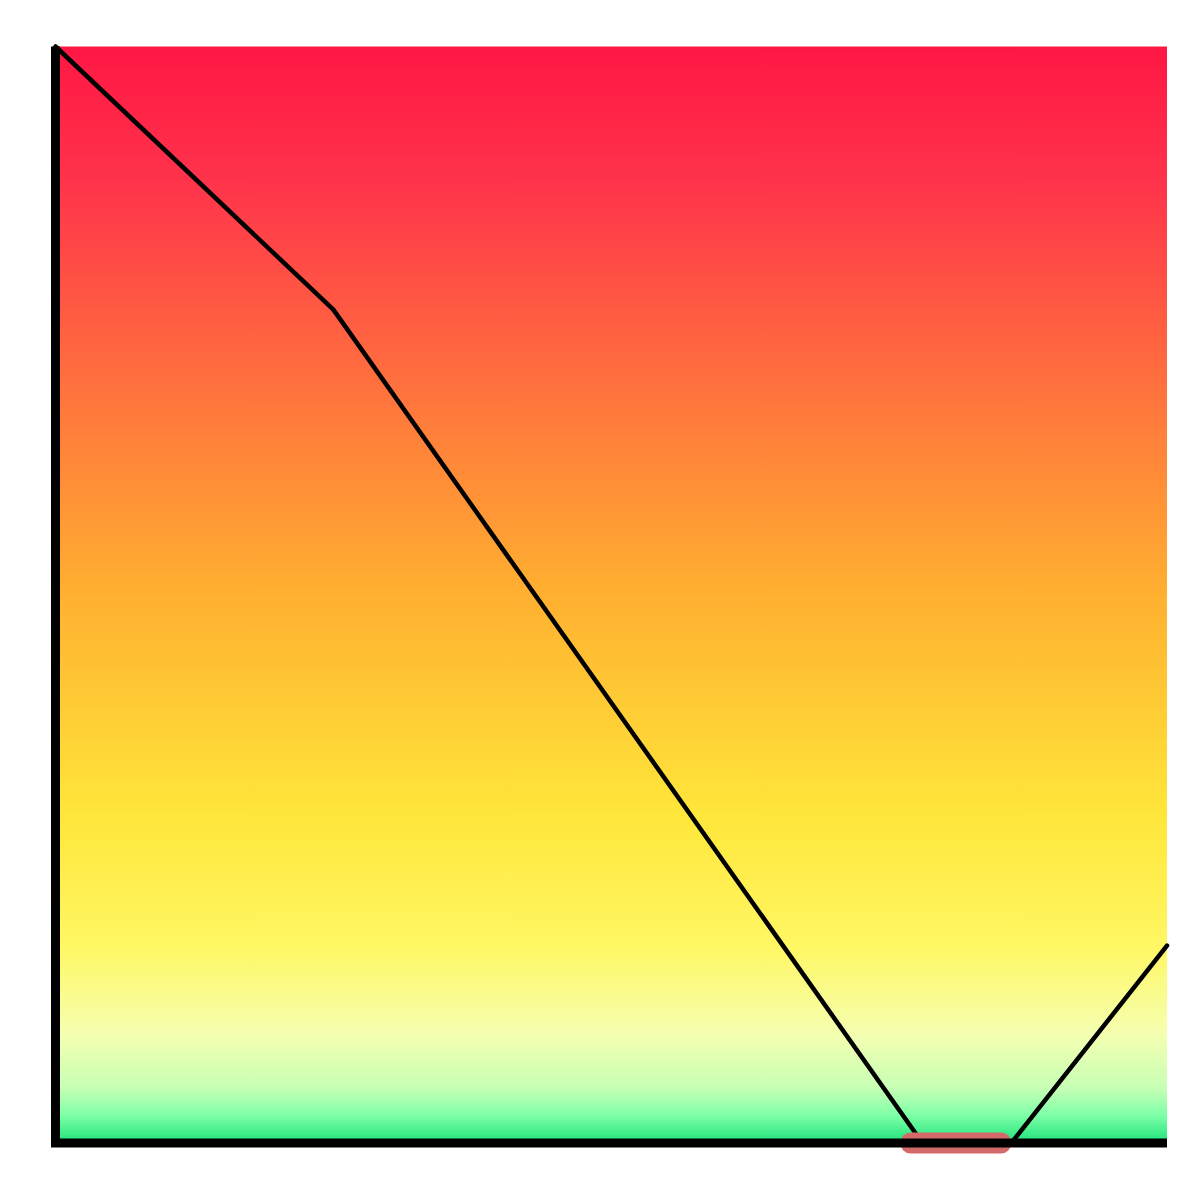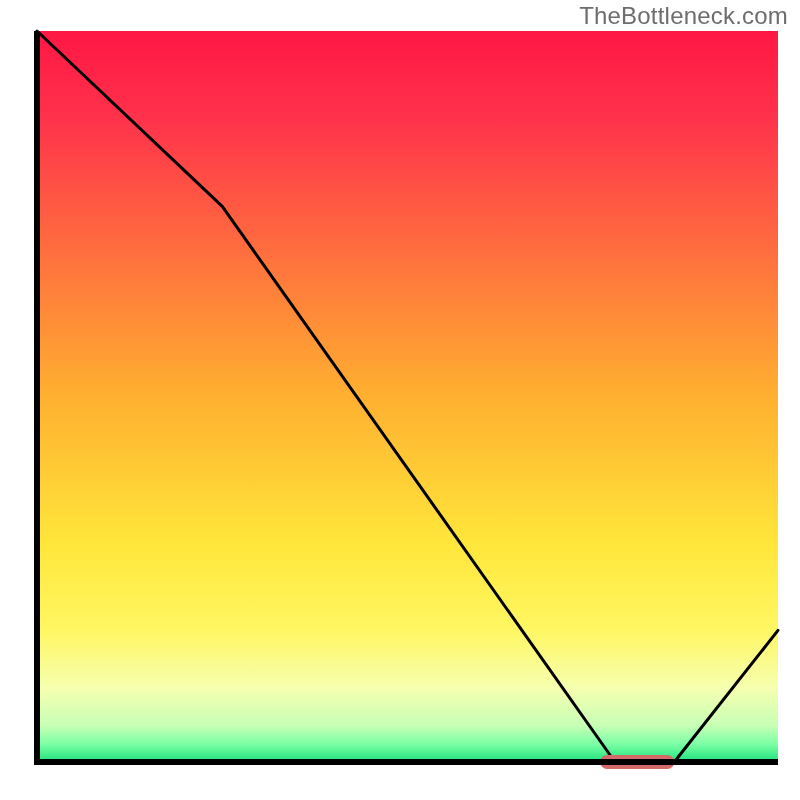--- a/index.html
+++ b/index.html
@@ -25,21 +25,20 @@
     letter-spacing: 0.2px;
   }
   svg {
     display: block;
   }
 </style>
 </head>
 <body>
 
 <div class="wrap">
-  <div class="brand">TheBottleneck.com</div>
 
   <svg id="chart-svg" width="800" height="800" viewBox="0 0 800 800">
     <defs>
       <linearGradient id="bg-grad" x1="0" y1="0" x2="0" y2="1">
           <stop offset="0%" stop-color="#ff1744"></stop>
           <stop offset="12%" stop-color="#ff324b"></stop>
           <stop offset="50%" stop-color="#ffb030"></stop>
           <stop offset="70%" stop-color="#ffe63a"></stop>
           <stop offset="82%" stop-color="#fff763"></stop>
           <stop offset="90%" stop-color="#f5ffb0"></stop>

